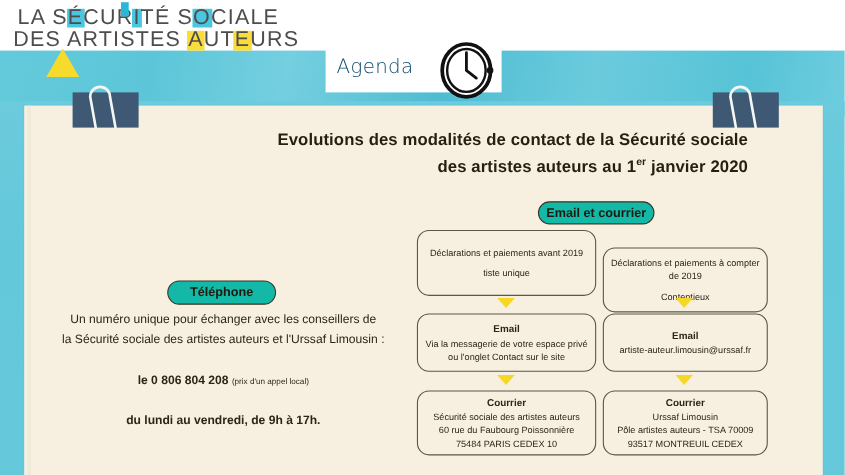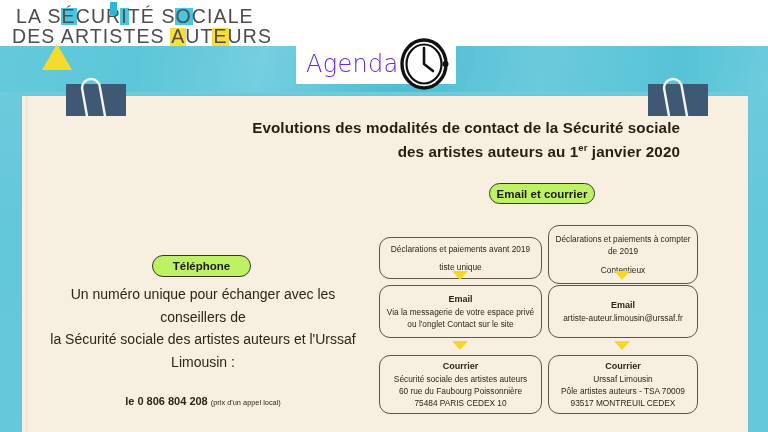--- a/index.html
+++ b/index.html
@@ -28,57 +28,57 @@
   .hl{position:relative;display:inline-block;}
   .hl:before{content:"";position:absolute;left:-1px;right:-1px;top:2px;bottom:1px;z-index:-1;}
   .hl-cy:before{background:#49c7e0;}
   .hl-ye:before{background:#f9dd3c;}
   .logo-tick{position:absolute;left:98px;top:-4px;width:7px;height:13px;background:#2bb8d8;}
   .logo-tri{position:absolute;left:30px;top:38px;width:0;height:0;
     border-left:15px solid transparent;border-right:15px solid transparent;border-bottom:26px solid #f7db2c;z-index:-1;}
 
   
   .agenda-tab{position:absolute;left:296px;top:42px;width:160px;height:42px;background:#ffffff;z-index:8;}
-  .agenda-txt{position:absolute;left:306px;top:50px;font-size:24px;color:#6d28d9;letter-spacing:0.3px;z-index:10;
+  .agenda-txt{position:absolute;left:306px;top:50px;font-size:18px;color:#0c4a6e;letter-spacing:0.3px;z-index:10;
     font-family:"DejaVu Sans", sans-serif;font-weight:300;}
   .clock{position:absolute;left:398px;top:38px;width:52px;height:52px;z-index:11;}
 
   
   .clip{position:absolute;z-index:12;}
   .clip .body{position:absolute;left:0;top:18px;width:60px;height:32px;background:#3f5873;}
   .clip svg{position:absolute;left:0;top:0;}
   .clip-l{left:66px;top:66px;}
   .clip-r{left:648px;top:66px;}
 
   
   .title{position:absolute;left:90px;top:116px;width:590px;text-align:right;z-index:13;
     color:#241f10;font-weight:bold;font-size:15.2px;line-height:1.55;letter-spacing:0.1px;}
   .title sup{font-size:9.5px;vertical-align:super;}
 
   
-  .pill{position:absolute;border:1.4px solid #3a3526;border-radius:12px;background:#bef264;
+  .pill{position:absolute;border:1.4px solid #3a3526;border-radius:12px;background:#14b8a6;
     display:flex;align-items:center;justify-content:center;color:#1d1a10;font-weight:bold;z-index:14;}
   .pill-tel{left:152px;top:255px;width:97px;height:20px;font-size:11.5px;}
   .pill-mail{left:489px;top:183px;width:104px;height:19px;font-size:11.5px;}
 
   
   .tel-body{position:absolute;left:48px;top:283px;width:310px;text-align:center;color:#2c2617;z-index:14;}
-  .tel-body .ln{font-size:14px;line-height:1.62;}
+  .tel-body .ln{font-size:11px;line-height:1.62;}
   .tel-body .strong{font-size:11px;font-weight:bold;line-height:1.62;margin-top:19px;}
   .tel-body .small-note{font-size:7.4px;font-weight:normal;}
 
   
   .box{position:absolute;border:1.15px solid #5d5647;border-radius:11px;background:#f7f0e0;
     display:flex;flex-direction:column;align-items:center;justify-content:center;
     text-align:center;color:#2c2617;z-index:14;box-sizing:border-box;padding:4px 6px;}
   .box .bt{font-size:8.3px;line-height:1.45;}
   .box .bh{font-size:9px;font-weight:bold;line-height:1.5;}
   .box .sp{height:6px;}
 
-  .b-l1{left:379px;top:209px;width:163px;height:42px;margin-top:28px;}
+  .b-l1{left:379px;top:209px;width:163px;height:60px;}
   .b-r1{left:548px;top:209px;width:150px;height:59px;margin-top:16px;}
   .b-l2{left:379px;top:285px;width:163px;height:53px;}
   .b-r2{left:548px;top:285px;width:150px;height:53px;}
   .b-l3{left:379px;top:355px;width:163px;height:59px;}
   .b-r3{left:548px;top:355px;width:150px;height:59px;}
 
   
   .arrow{position:absolute;width:0;height:0;z-index:14;
     border-left:8px solid transparent;border-right:8px solid transparent;border-top:9px solid #f7d725;}
   .a1{left:452px;top:271px;}

